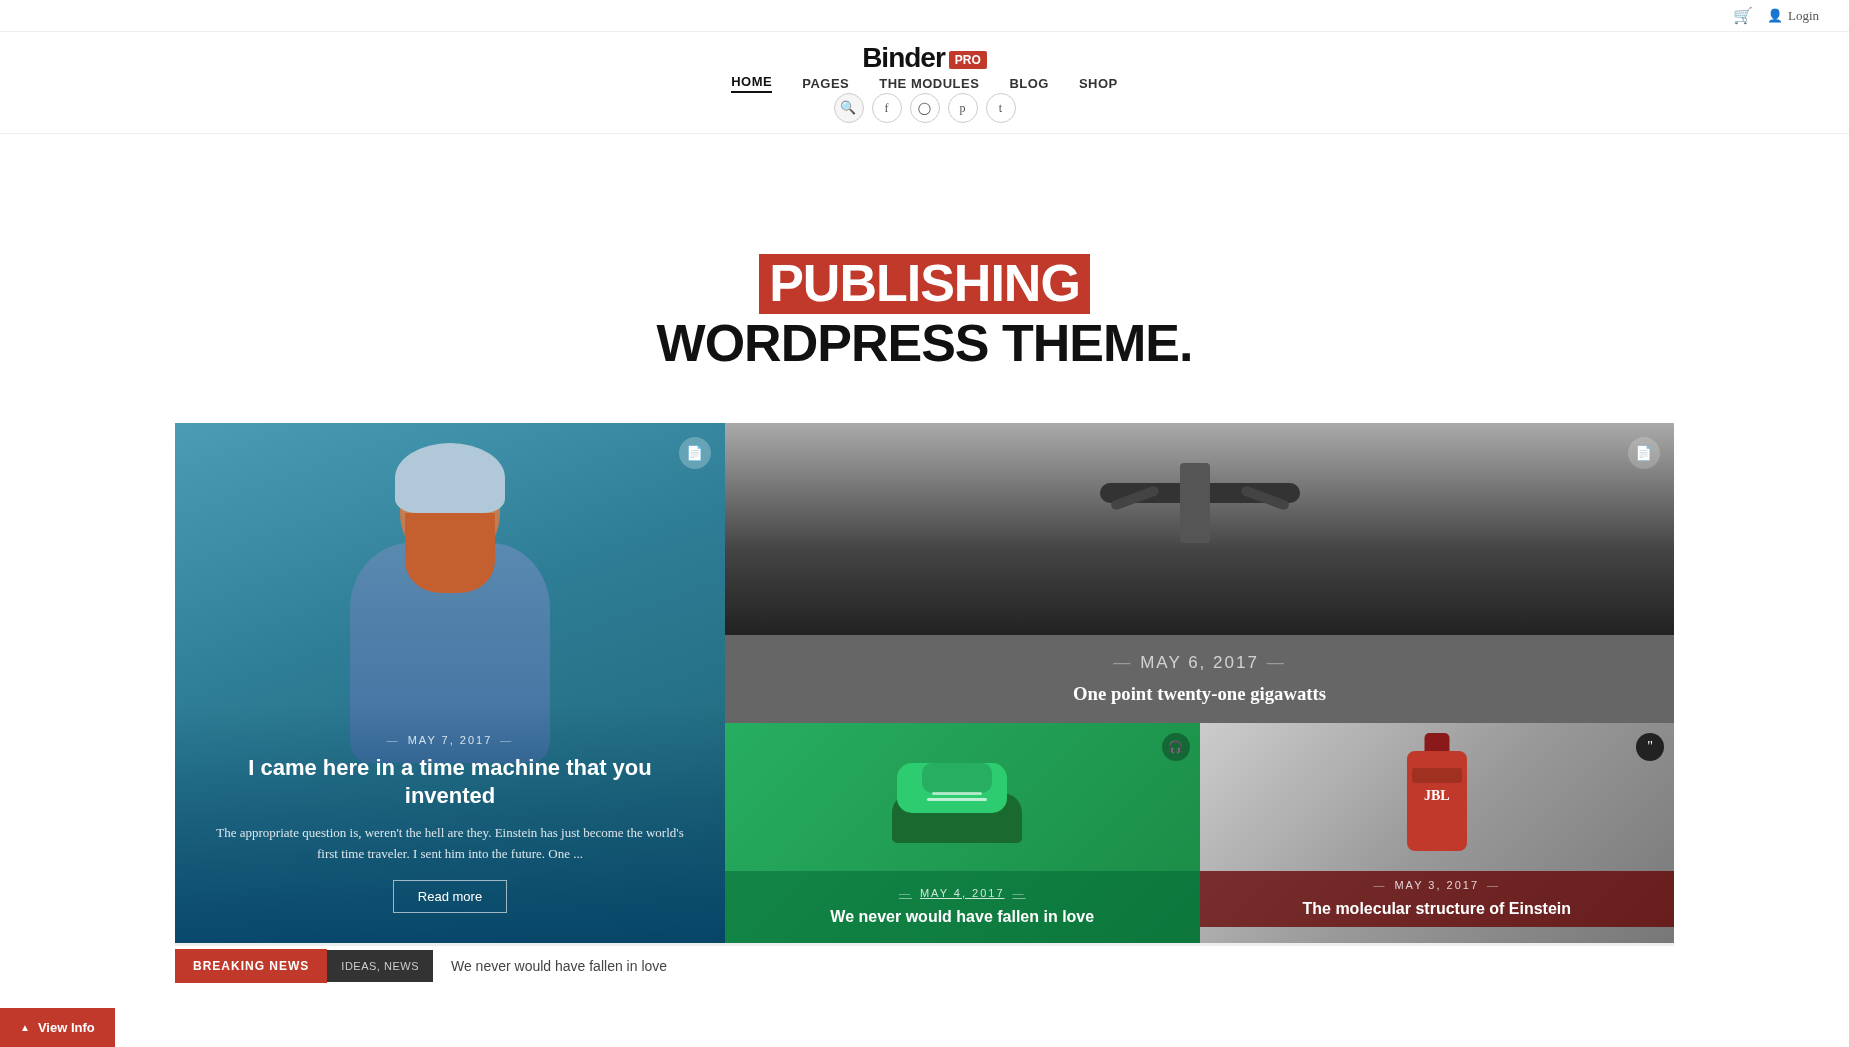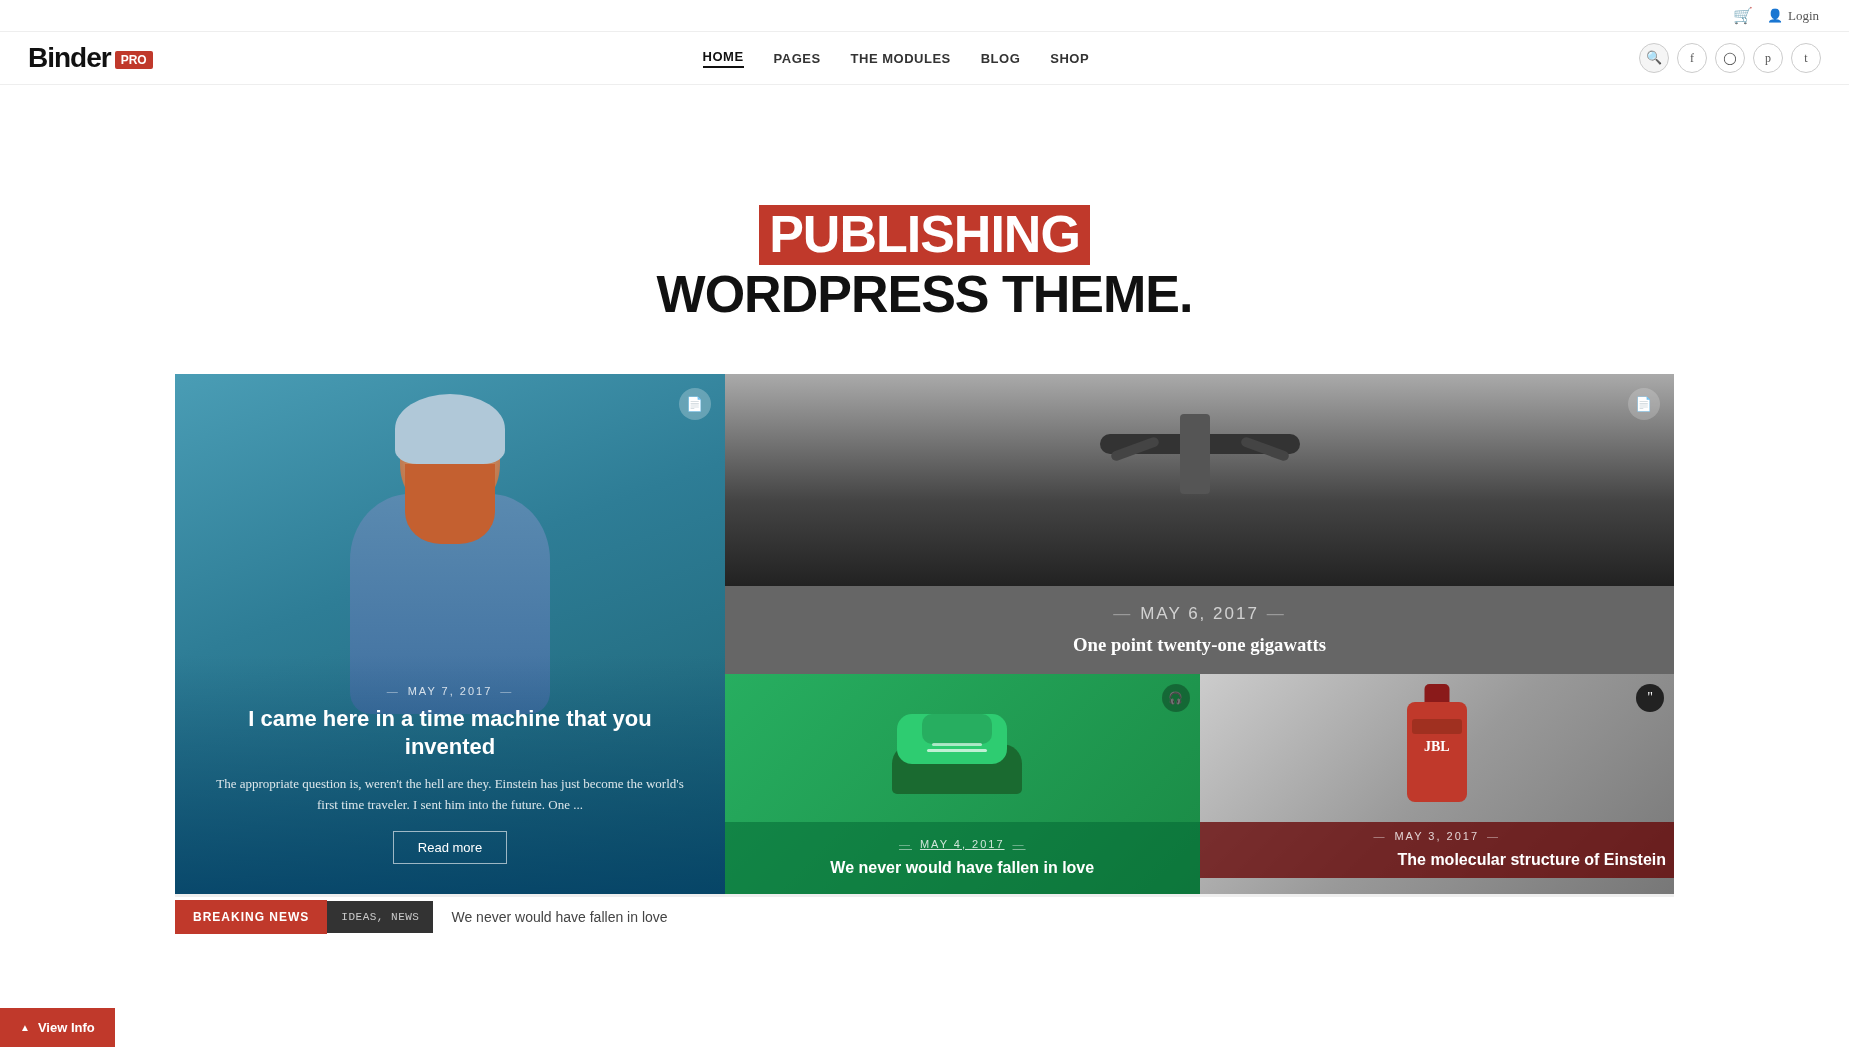--- a/index.html
+++ b/index.html
@@ -17,22 +17,23 @@
       color: #555;
     }
     .top-bar a { color: #555; text-decoration: none; display: flex; align-items: center; gap: 4px; }
     .cart-icon { font-size: 16px; }
 
     
     .header {
       display: flex;
       align-items: center;
       justify-content: space-between;
-      padding: 10px 28px;
+      padding: 10px 18px;
       border-bottom: 1px solid #eee;
+      flex-direction: column;
     }
     .logo {
       font-size: 28px;
       font-weight: 900;
       letter-spacing: -1px;
       color: #111;
       font-family: sans-serif;
     }
     .logo span.pro-badge {
       background: #c0392b;
@@ -235,21 +236,20 @@
       padding: 8px;
       color: #fff;
       text-align: center;
     }
     .card-red-overlay .card-date { color: rgba(255,255,255,0.8); }
     .card-red-overlay h3 {
       font-size: 16px;
       font-weight: 700;
       font-family: sans-serif;
       line-height: 1.3;
-      text-align: right;
     }
 
     
     .breaking-news {
       display: flex;
       align-items: center;
       margin: 0 175px;
       margin-top: 0;
       background: #fff;
       border-top: 3px solid #eee;
@@ -263,21 +263,21 @@
       font-family: sans-serif;
       padding: 10px 18px;
       letter-spacing: 1px;
       white-space: nowrap;
       text-transform: uppercase;
     }
     .news-tags {
       background: #333;
       color: #ccc;
       font-size: 11px;
-      font-family: Liberation Mono, monospace;
+      font-family: Liberation Sans, sans-serif;
       padding: 10px 14px;
       letter-spacing: 0.5px;
       white-space: nowrap;
       text-transform: uppercase;
     }
     .news-text {
       font-size: 14px;
       color: #444;
       padding: 10px 18px;
       font-family: sans-serif;

